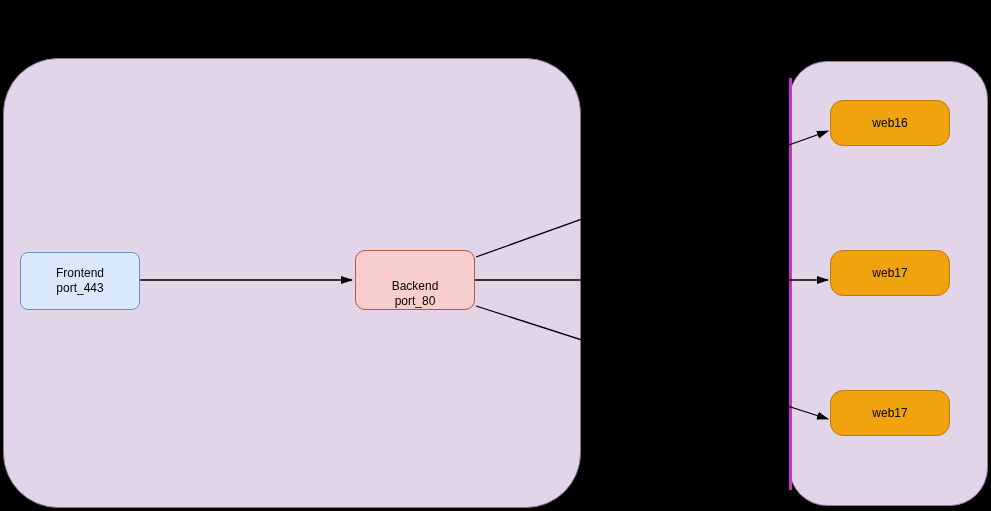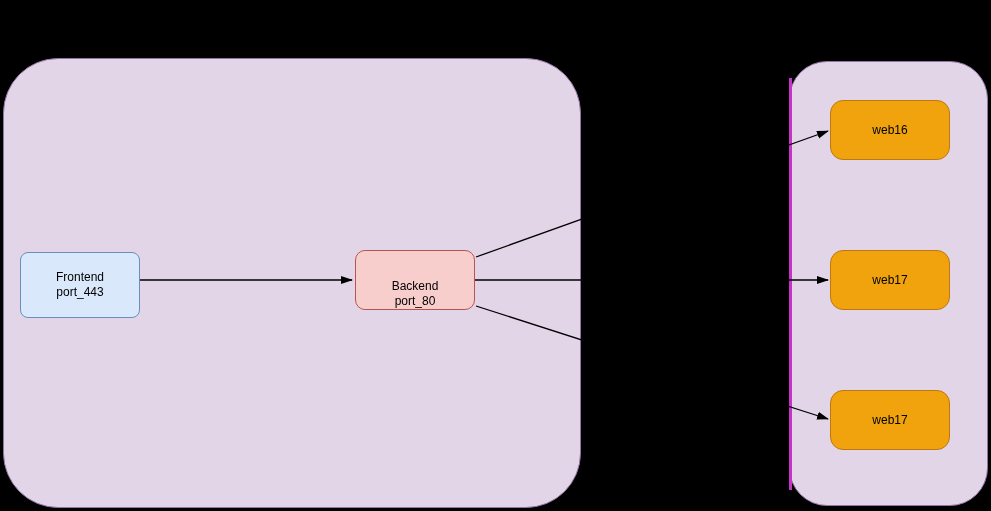--- a/index.html
+++ b/index.html
@@ -52,38 +52,38 @@
     justify-content: center;
     font-size: 12px;
     line-height: 15px;
     color: #000;
     text-align: center;
   }
   .node.frontend {
     left: 20px;
     top: 252px;
     width: 120px;
-    height: 66px;
+    height: 58px;
     border-radius: 8px;
     background: var(--frontend-fill, #dae8fc);
     border: 1px solid var(--frontend-stroke, #6c8ebf);
   }
   .node.backend {
     left: 355px;
     top: 250px;
     width: 120px;
     height: 60px;
     border-radius: 10px;
     background: var(--backend-fill, #f8cecc);
     border: 1px solid var(--backend-stroke, #b85450);
     justify-content: flex-end;
   }
   .node.web {
     width: 120px;
-    height: 60px;
+    height: 46px;
     left: 830px;
     border-radius: 13px;
     background: var(--web-fill, #f0a30c);
     border: 1px solid var(--web-stroke, #bd7811);
   }
   .node.web1 { top: 100px; }
   .node.web2 { top: 250px; }
   .node.web3 { top: 390px; }
   .edges {
     position: absolute;

